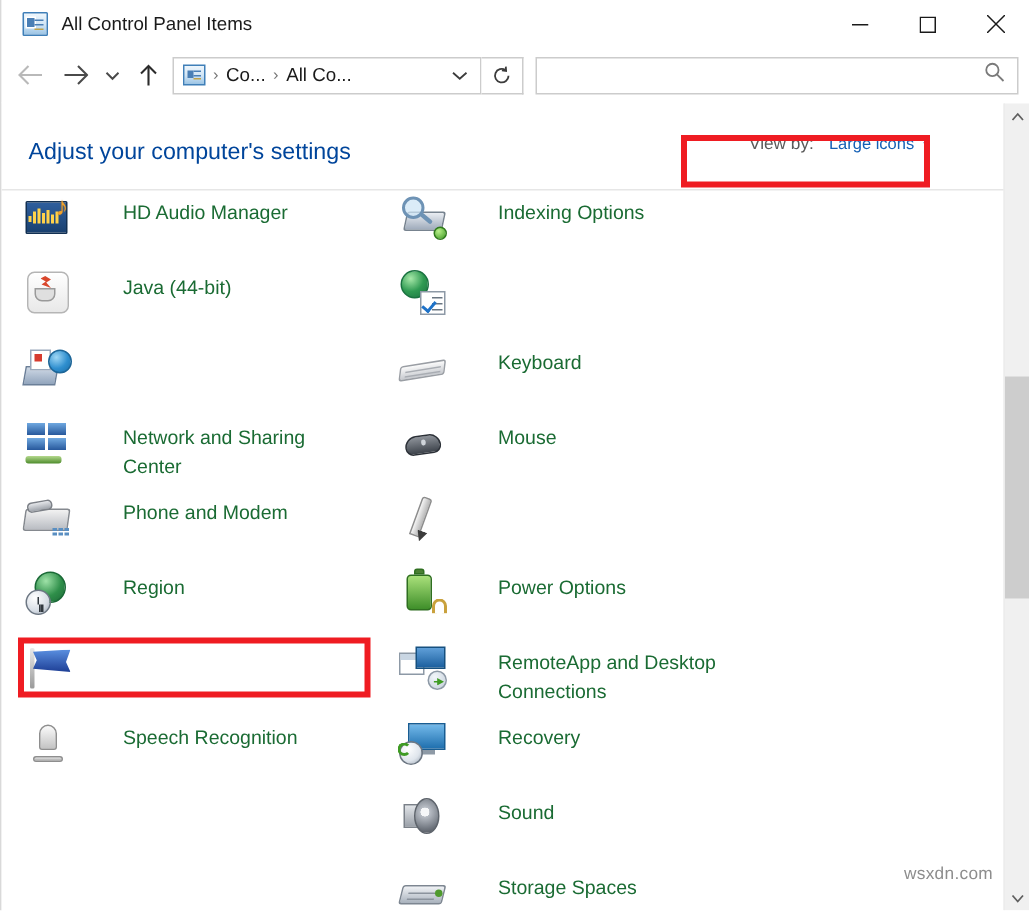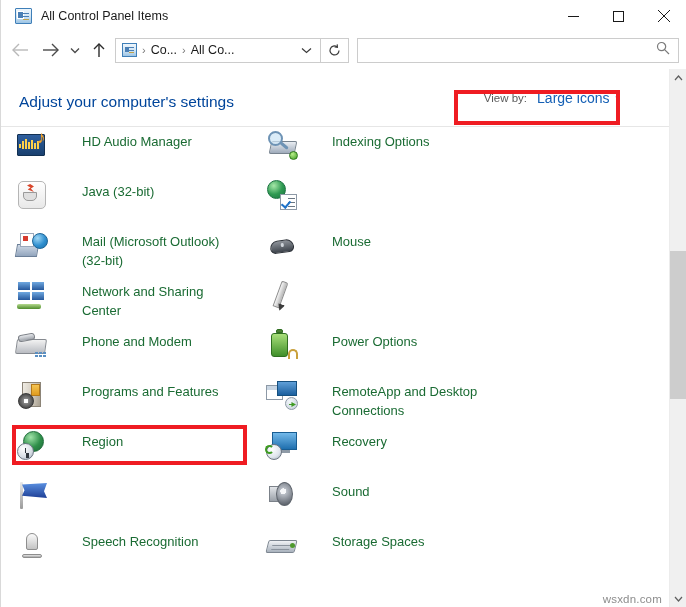--- a/index.html
+++ b/index.html
@@ -192,21 +192,21 @@
     padding: 3px 8px;
     background: #ffffff;
   }
   .viewby-label {
     font-size: 11.5px;
     color: #5a5a5a;
     margin-right: 10px;
     white-space: nowrap;
   }
   .viewby-value {
-    font-size: 14px;
+    font-size: 11px;
     color: #1560b5;
     white-space: nowrap;
     text-align: right;
   }
   .viewby-caret {
     margin-left: 6px;
     color: #1560b5;
     font-size: 9px;
     line-height: 1;
   }
@@ -656,21 +656,21 @@
   .sb-thumb {
     position: absolute;
     left: 0; width: 17px;
     top: 182px; height: 148px;
     background: #cdcdcd;
   }
 
   
   .watermark {
     position: absolute;
-    right: 24px; bottom: 2px;
+    right: 24px; bottom: 18px;
     font-size: 11.5px;
     color: #8d8d8d;
     z-index: 9;
     letter-spacing: .2px;
   }
 </style>
 </head>
 <body>
 
 <div class="window">
@@ -779,59 +779,49 @@
           <span class="lbl">HD Audio Manager</span>
         </div>
 
 
         <div class="item">
           <span class="ico">
             <i class="ic-java"></i>
               <i class="ic-java-cup"></i>
               <i class="ic-java-steam"></i>
           </span>
-          <span class="lbl">Java (32-bit)</span>
+          <span class="lbl">Java (44-bit)</span>
         </div>
 
         <div class="item">
           <span class="ico">
             <i class="ic-mail-tray"></i>
               <i class="ic-mail-paper"></i>
               <i class="ic-mail-globe"></i>
           </span>
-          <span class="lbl">Mail (Microsoft Outlook)
-(32-bit)</span>
         </div>
 
         <div class="item">
           <span class="ico">
             <i class="ic-net"></i>
               <i class="ic-net-cable"></i>
           </span>
           <span class="lbl">Network and Sharing
 Center</span>
         </div>
 
         <div class="item">
           <span class="ico">
             <i class="ic-phone"></i>
               <i class="ic-phone-hs"></i>
               <i class="ic-phone-pad"></i>
           </span>
           <span class="lbl">Phone and Modem</span>
         </div>
 
-        <div class="item">
-          <span class="ico">
-            <i class="ic-prog-box"></i>
-              <i class="ic-prog-tab"></i>
-              <i class="ic-prog-cd"></i>
-          </span>
-          <span class="lbl">Programs and Features</span>
-        </div>
 
         <div class="item">
           <span class="ico">
             <i class="ic-region-globe"></i>
               <i class="ic-region-clock"></i>
           </span>
           <span class="lbl">Region</span>
         </div>
 
         <div class="item">
@@ -864,20 +854,26 @@
         </div>
 
         <div class="item">
           <span class="ico">
             <i class="ic-io-globe"></i>
               <i class="ic-io-page"></i>
               <i class="ic-io-chk"></i>
           </span>
         </div>
 
+        <div class="item">
+          <span class="ico">
+            <i class="ic-kbd"></i>
+          </span>
+          <span class="lbl">Keyboard</span>
+        </div>
 
         <div class="item">
           <span class="ico">
             <i class="ic-mouse"></i>
           </span>
           <span class="lbl">Mouse</span>
         </div>
 
         <div class="item">
           <span class="ico">

